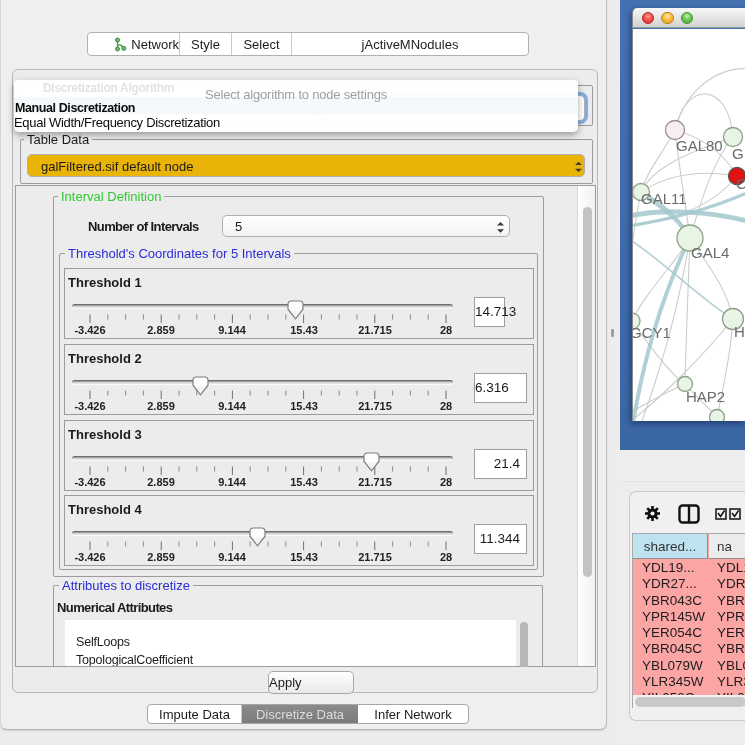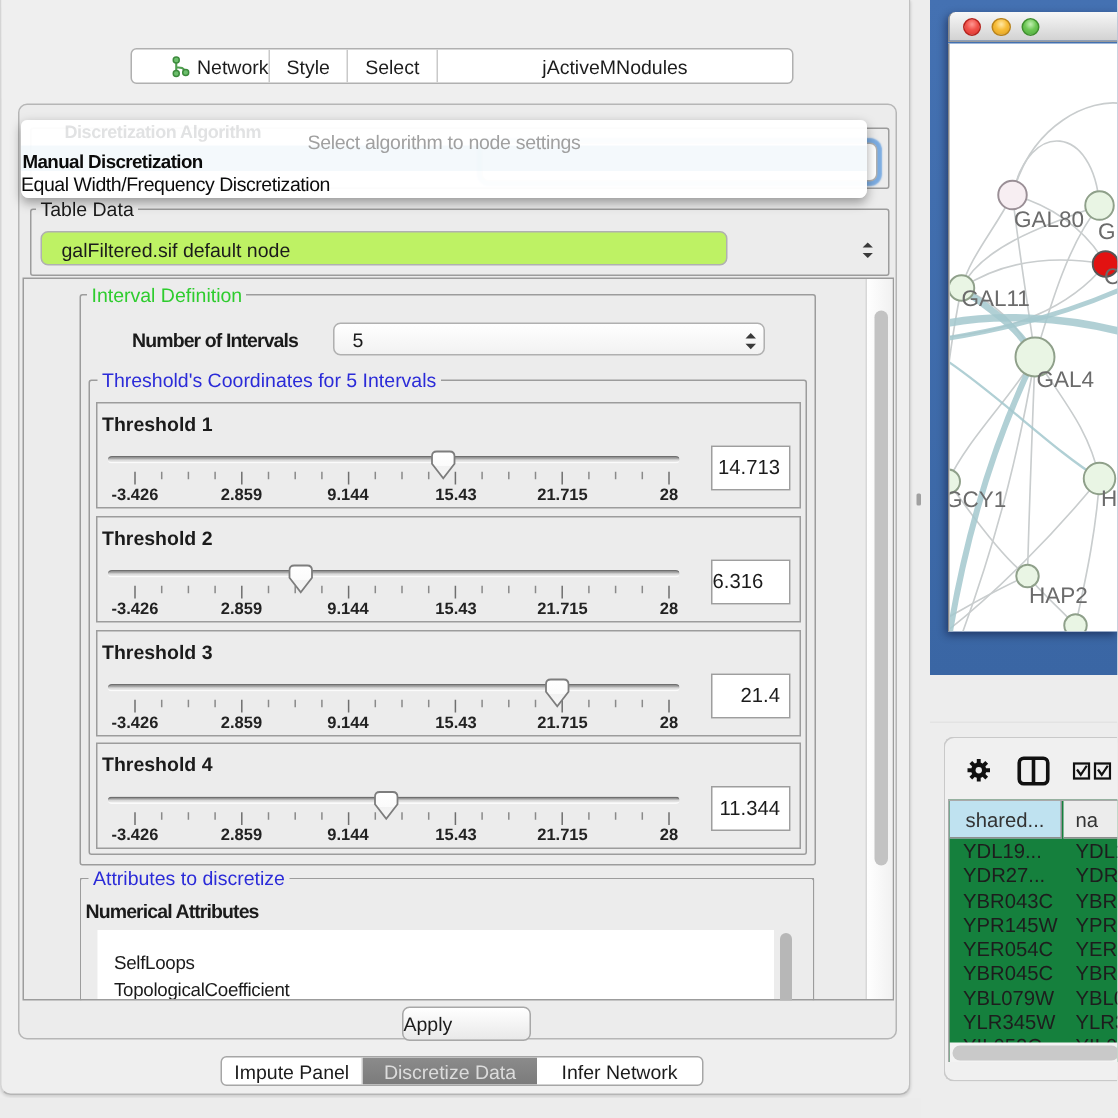--- a/index.html
+++ b/index.html
@@ -31,21 +31,21 @@
   </div>
 
   <div class="abs" style="left:11px; top:69px; width:586px; height:624px; background:#ececec; border:1px solid #b6b6b6; border-radius:6px;"></div>
 
   <div class="grp" style="left:19px; top:85px; width:573px; height:41px;"></div>
 
   <div class="abs" style="left:320px; top:95px; width:264px; height:26px; background:#fff; border:1px solid #b0b0b0; border-radius:5px; box-shadow:0 0 1px 3px rgba(96,156,222,.8);"></div>
 
   <div class="grp" style="left:19px; top:139px; width:573px; height:45px;"></div>
   <div class="grp-title" style="left:23px; top:133px; color:#1b1b1b;">Table Data</div>
-  <div class="abs" style="left:26px; top:154px; width:458px; height:23px; background:#bef264; border:1px solid #b0b0b0; border-radius:5px;">
+  <div class="abs" style="left:26px; top:154px; width:558px; height:23px; background:#eab308; border:1px solid #b0b0b0; border-radius:5px;">
     <div class="abs" style="left:13px; top:4px; font-size:13px; color:#1b1b1b;">galFiltered.sif default node</div>
     <svg class="abs" style="left:546px; top:5.5px;" width="9" height="12" viewBox="0 0 10 13">
       <path d="M1.2 4.2 L5 0.6 L8.8 4.2 Z" fill="#3a3a3a"></path>
       <path d="M1.2 8.4 L5 12 L8.8 8.4 Z" fill="#3a3a3a"></path>
     </svg>
   </div>
 
   <div class="abs" style="left:14px; top:185px; width:581px; height:482px; border:1px solid #9c9c9c; background:#ececec;"></div>
 
   <div class="abs" style="left:576px; top:186px; width:18px; height:480px; background:linear-gradient(90deg,#ffffff,#f1f1f1); border-left:1px solid #d8d8d8;"></div>
@@ -101,21 +101,21 @@
       <defs>
         <linearGradient id="thg0" x1="0" y1="0" x2="0" y2="1">
           <stop offset="0" stop-color="#ffffff"></stop>
           <stop offset="0.55" stop-color="#fbfbfb"></stop>
           <stop offset="0.56" stop-color="#f2f2f2"></stop>
           <stop offset="1" stop-color="#f6f6f6"></stop>
         </linearGradient>
       </defs>
       <path d="M1 4.2 Q1 1 4.2 1 L12.8 1 Q16 1 16 4.2 L16 9.2 L8.5 18.8 L1 9.2 Z" fill="url(#thg0)" stroke="#7d7d7d" stroke-width="1.2"></path>
     </svg>
-  <div class="abs" style="left:473px; top:297px; width:53px; height:30px; background:#fff; border:1px solid #9e9e9e; font-size:13.5px; color:#1b1b1b; text-align:right; line-height:28px; padding-right:6px;">14.713</div>
+  <div class="abs" style="left:473px; top:297px; width:31px; height:30px; background:#fff; border:1px solid #9e9e9e; font-size:13.5px; color:#1b1b1b; text-align:right; line-height:28px; padding-right:6px;">14.713</div>
   <div class="abs" style="left:63px; top:344px; width:470px; height:71px; border:1px solid #9c9c9c;"></div>
   <div class="abs" style="left:67px; top:351px; font-size:13px; font-weight:bold; color:#1b1b1b;">Threshold 2</div>
   <div class="abs" style="left:71px; top:380px; width:381px; height:5px; border-radius:2.5px; background:linear-gradient(#888888,#d8d8d8 55%,#ececec); border-top:1px solid #6f6f6f; border-bottom:1px solid #fbfbfb;"></div>
   <svg class="abs" style="left:71px; top:390px;" width="381" height="10" viewBox="0 0 381 10">
       <line x1="18.0" y1="0.5" x2="18.0" y2="9" stroke="#6f6f6f" stroke-width="1"></line>
       <line x1="35.8" y1="0.5" x2="35.8" y2="5.5" stroke="#8a8a8a" stroke-width="1"></line>
       <line x1="53.6" y1="0.5" x2="53.6" y2="5.5" stroke="#8a8a8a" stroke-width="1"></line>
       <line x1="71.4" y1="0.5" x2="71.4" y2="5.5" stroke="#8a8a8a" stroke-width="1"></line>
       <line x1="89.2" y1="0.5" x2="89.2" y2="9" stroke="#6f6f6f" stroke-width="1"></line>
       <line x1="107.0" y1="0.5" x2="107.0" y2="5.5" stroke="#8a8a8a" stroke-width="1"></line>
@@ -246,21 +246,21 @@
   <div class="grp-title" style="left:58px; top:579px; color:#2b2bd8;">Attributes to discretize</div>
   <div class="abs" style="left:56px; top:600px; font-size:13px; font-weight:bold; letter-spacing:-0.6px; color:#1b1b1b;">Numerical Attributes</div>
   <div class="abs" style="left:64px; top:620px; width:451px; height:46px; background:#fff; overflow:hidden;">
     <div style="padding-left:11px; padding-top:14px; font-size:12.5px; letter-spacing:-0.2px; line-height:17.7px; color:#1b1b1b;">SelfLoops<br>TopologicalCoefficient<br>BetweennessCentrality</div>
   </div>
   <div class="abs" style="left:519px; top:622px; width:8px; height:45px; background:#b7b7b7; border-radius:4px 4px 0 0;"></div>
 
   <div class="abs" style="left:267px; top:671px; width:86px; height:23px; background:linear-gradient(#ffffff,#e9e9e9); border:1px solid #a8a8a8; border-radius:5px; text-align:left; font-size:13px; line-height:21px; color:#1b1b1b;">Apply</div>
 
   <div class="abs" style="left:146px; top:704px; width:322px; height:20px; background:#fff; border:1px solid #a6a6a6; border-radius:4px; display:flex; font-size:13px; color:#1b1b1b; overflow:hidden;">
-    <div style="width:94px; display:flex; align-items:center; justify-content:center; border-right:1px solid #c9c9c9;">Impute Panel</div>
+    <div style="width:94px; display:flex; align-items:center; justify-content:center; border-right:1px solid #c9c9c9;">Impute Data</div>
     <div style="width:116px; display:flex; align-items:center; justify-content:center; background:linear-gradient(#8b8b8b,#7b7b7b); color:#dcdcdc;">Discretize Data</div>
     <div style="flex:1; display:flex; align-items:center; justify-content:center;">Infer Network</div>
   </div>
 </div>
 
 <div class="abs" style="left:0; top:732px; width:614px; height:13px; background:#ececec;"></div>
 
 <div class="abs" style="left:620px; top:0; width:125px; height:450px; background:linear-gradient(#4471b2,#3a66a4);"></div>
 
 <div class="abs" style="left:632px; top:8px; width:113px; height:413px; box-shadow:-1px 2px 6px rgba(0,0,30,.45); border-radius:5px 0 0 0;">
@@ -350,21 +350,21 @@
 </svg>
 <svg class="abs" style="left:715px; top:508px;" width="26" height="12" viewBox="0 0 26 12">
   <g fill="none" stroke="#111" stroke-width="1.5">
     <rect x="1" y="1" width="10" height="10"></rect>
     <rect x="15" y="1" width="10" height="10"></rect>
     <path d="M3 5 L5.5 8.5 L9.5 2.5"></path>
     <path d="M17 5 L19.5 8.5 L23.5 2.5"></path>
   </g>
 </svg>
 
-<div class="abs" style="left:632px; top:533px; width:113px; height:175px; background:#15803d; border-top:1px solid #a9a9a9; border-left:1px solid #a9a9a9; overflow:hidden;">
+<div class="abs" style="left:632px; top:533px; width:113px; height:175px; background:#fca5a5; border-top:1px solid #a9a9a9; border-left:1px solid #a9a9a9; overflow:hidden;">
 
   <div class="abs" style="left:0; top:0; width:75px; height:25px; background:#bfe2f0; border-right:1px solid #8e8e8e; border-bottom:1px solid #8e8e8e; font-size:13.5px; color:#333; text-align:center; line-height:25px;">shared...</div>
   <div class="abs" style="left:76px; top:0; width:37px; height:25px; background:#ececec; border-bottom:1px solid #8e8e8e; font-size:13.5px; color:#333; padding-left:8px; line-height:25px;">na</div>
 
   <div class="abs" style="left:9px; top:26px; font-size:13.5px; line-height:16.25px; color:#1d1d1d; white-space:pre;">YDL19...
 YDR27...
 YBR043C
 YPR145W
 YER054C
 YBR045C

